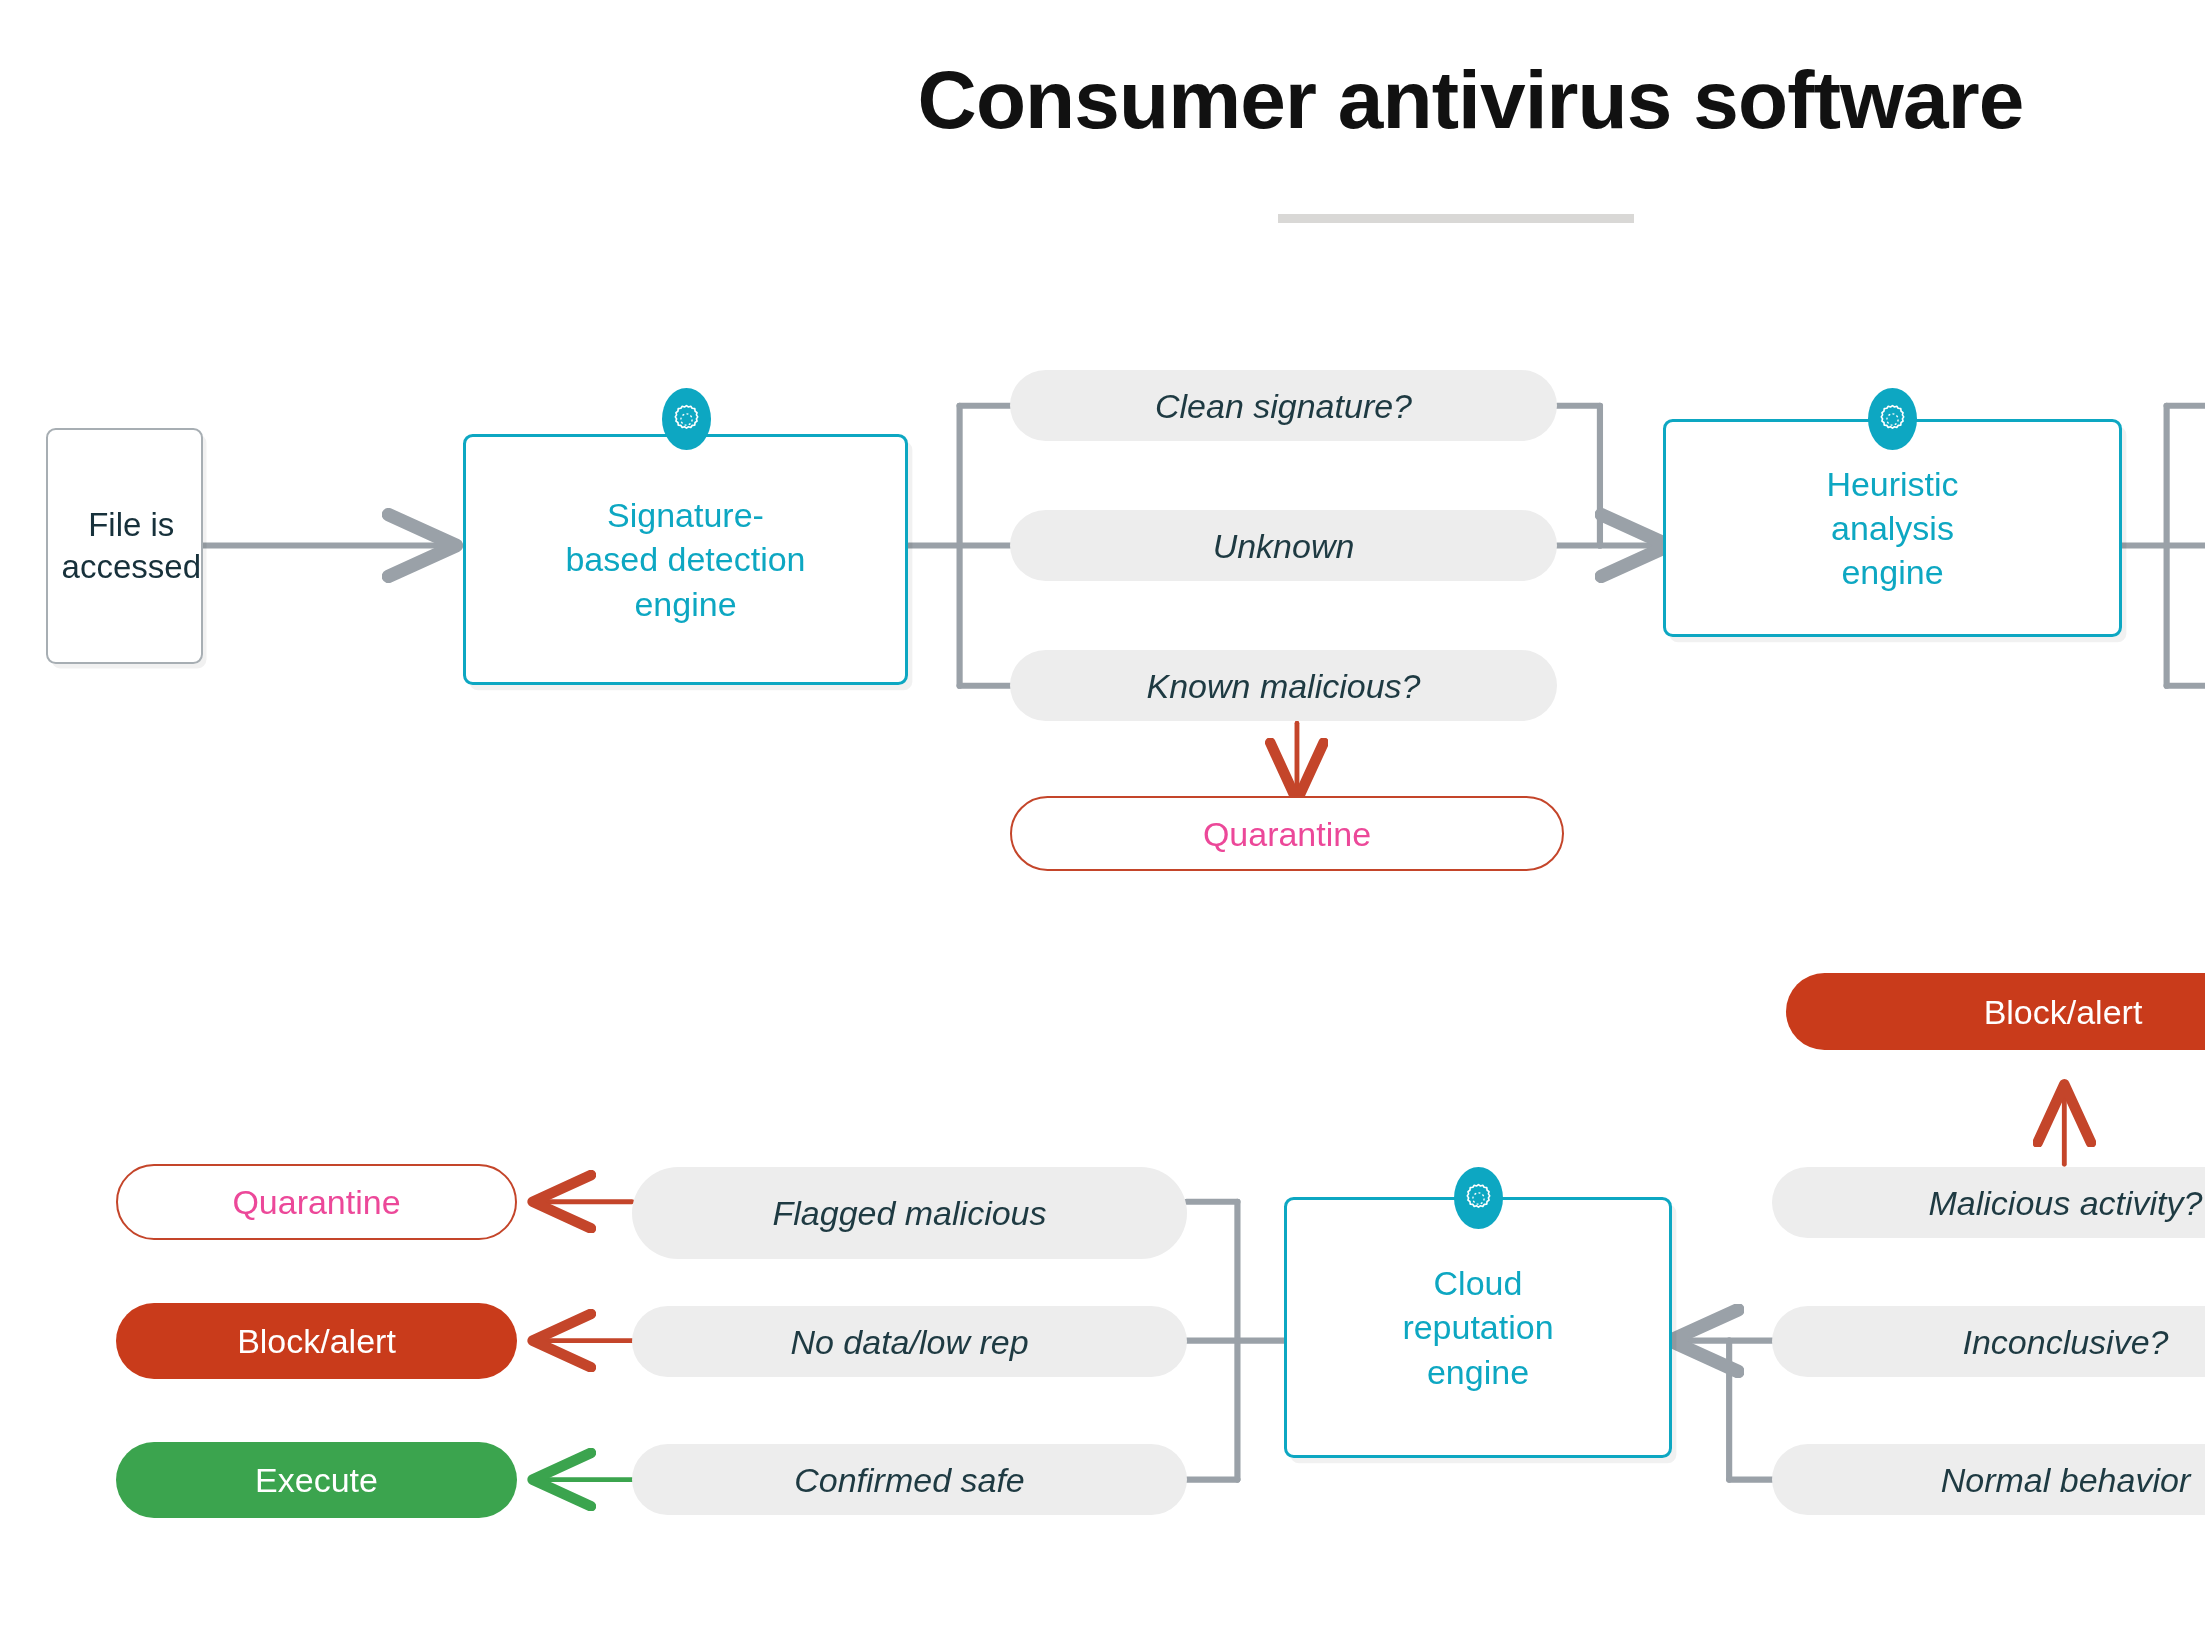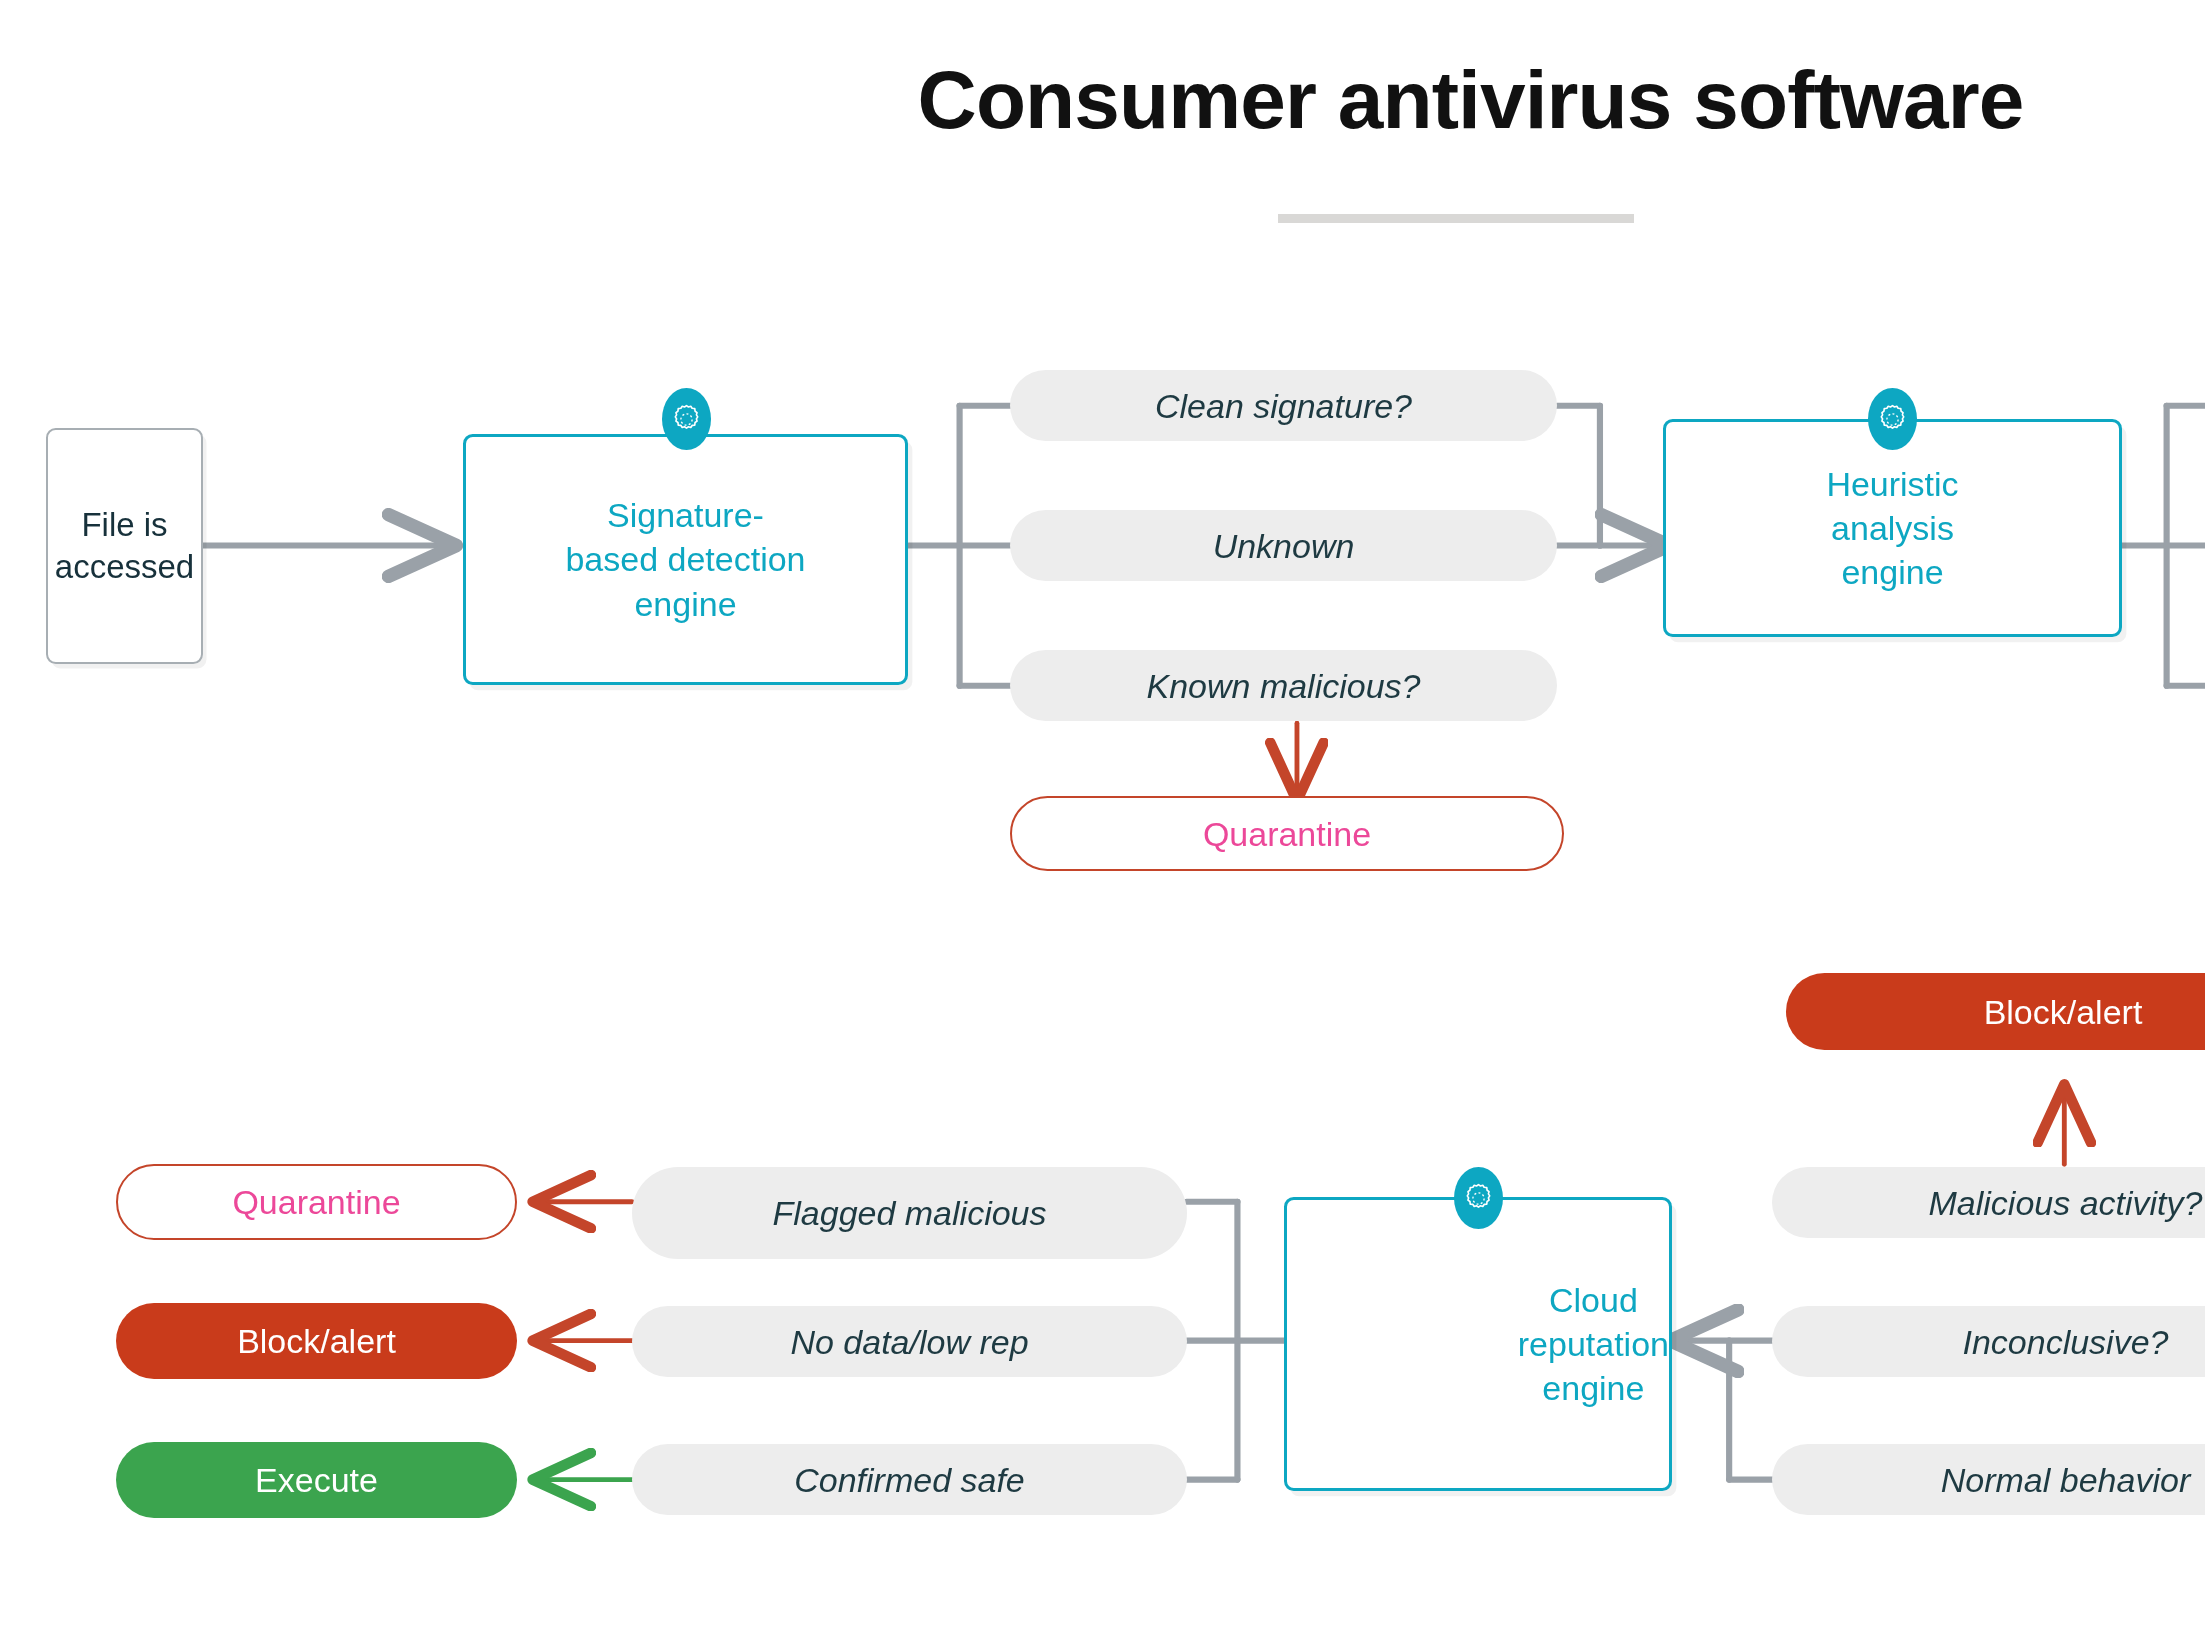--- a/index.html
+++ b/index.html
@@ -163,21 +163,21 @@
       <path d="M 5680 1640 L 5680 1805" stroke="#C4452A" marker-end="url(#ah-red)"></path>
       <path d="M 4680 2640 L 4680 2470" stroke="#C4452A" marker-end="url(#ah-red)"></path>
       <path d="M 1432 2725 L 1218 2725" stroke="#C4452A" marker-end="url(#ah-red)"></path>
       <path d="M 1432 3040 L 1218 3040" stroke="#C4452A" marker-end="url(#ah-red)"></path>
       <path d="M 1432 3355 L 1218 3355" stroke="#3BA44E" marker-end="url(#ah-green)"></path>
     </g>
   </svg>
 
   <div id="nodes">
 
-    <div class="node start-box" style="left:46px;top:428px;width:157px;height:236px;">
+    <div class="node start-box" style="left:46px;top:428px;width:157px;height:236px;justify-content:flex-end;">
       <span style="white-space:pre-line;">File is
 accessed</span>
     </div>
 
     <div class="node engine-box" style="left:463px;top:434px;width:445px;height:251px;">
       <span style="white-space:pre-line;">Signature-
 based detection
 engine</span>
     </div>
     <div class="gear-badge" style="left:662px;top:388px;">
@@ -230,21 +230,21 @@
     <div class="node pill-gray" style="left:632px;top:1167px;width:555px;height:92px;">
       <span>Flagged malicious</span>
     </div>
     <div class="node pill-gray" style="left:632px;top:1306px;width:555px;height:71px;">
       <span>No data/low rep</span>
     </div>
     <div class="node pill-gray" style="left:632px;top:1444px;width:555px;height:71px;">
       <span>Confirmed safe</span>
     </div>
 
-    <div class="node engine-box" style="left:1284px;top:1197px;width:388px;height:294px;justify-content:flex-end;">
+    <div class="node engine-box" style="left:1284px;top:1197px;width:388px;height:261px;">
       <span style="white-space:pre-line;">Cloud
 reputation
 engine</span>
     </div>
     <div class="gear-badge" style="left:1454px;top:1167px;">
       <svg viewBox="0 0 100 100" aria-hidden="true">
         <path d="M50 8 l6 4 7 -2 4 6 8 1 1 8 6 4 -2 7 4 6 -4 6 2 7 -6 4 -1 8 -8 1 -4 6 -7 -2 -6 4 -6 -4 -7 2 -4 -6 -8 -1 -1 -8 -6 -4 2 -7 -4 -6 4 -6 -2 -7 6 -4 1 -8 8 -1 4 -6 7 2 z" fill="none" stroke="#ffffff" stroke-width="5" stroke-linejoin="round"></path>
         <circle cx="50" cy="50" r="17" fill="none" stroke="#ffffff" stroke-width="4" stroke-dasharray="6 7"></circle>
       </svg>
     </div>

